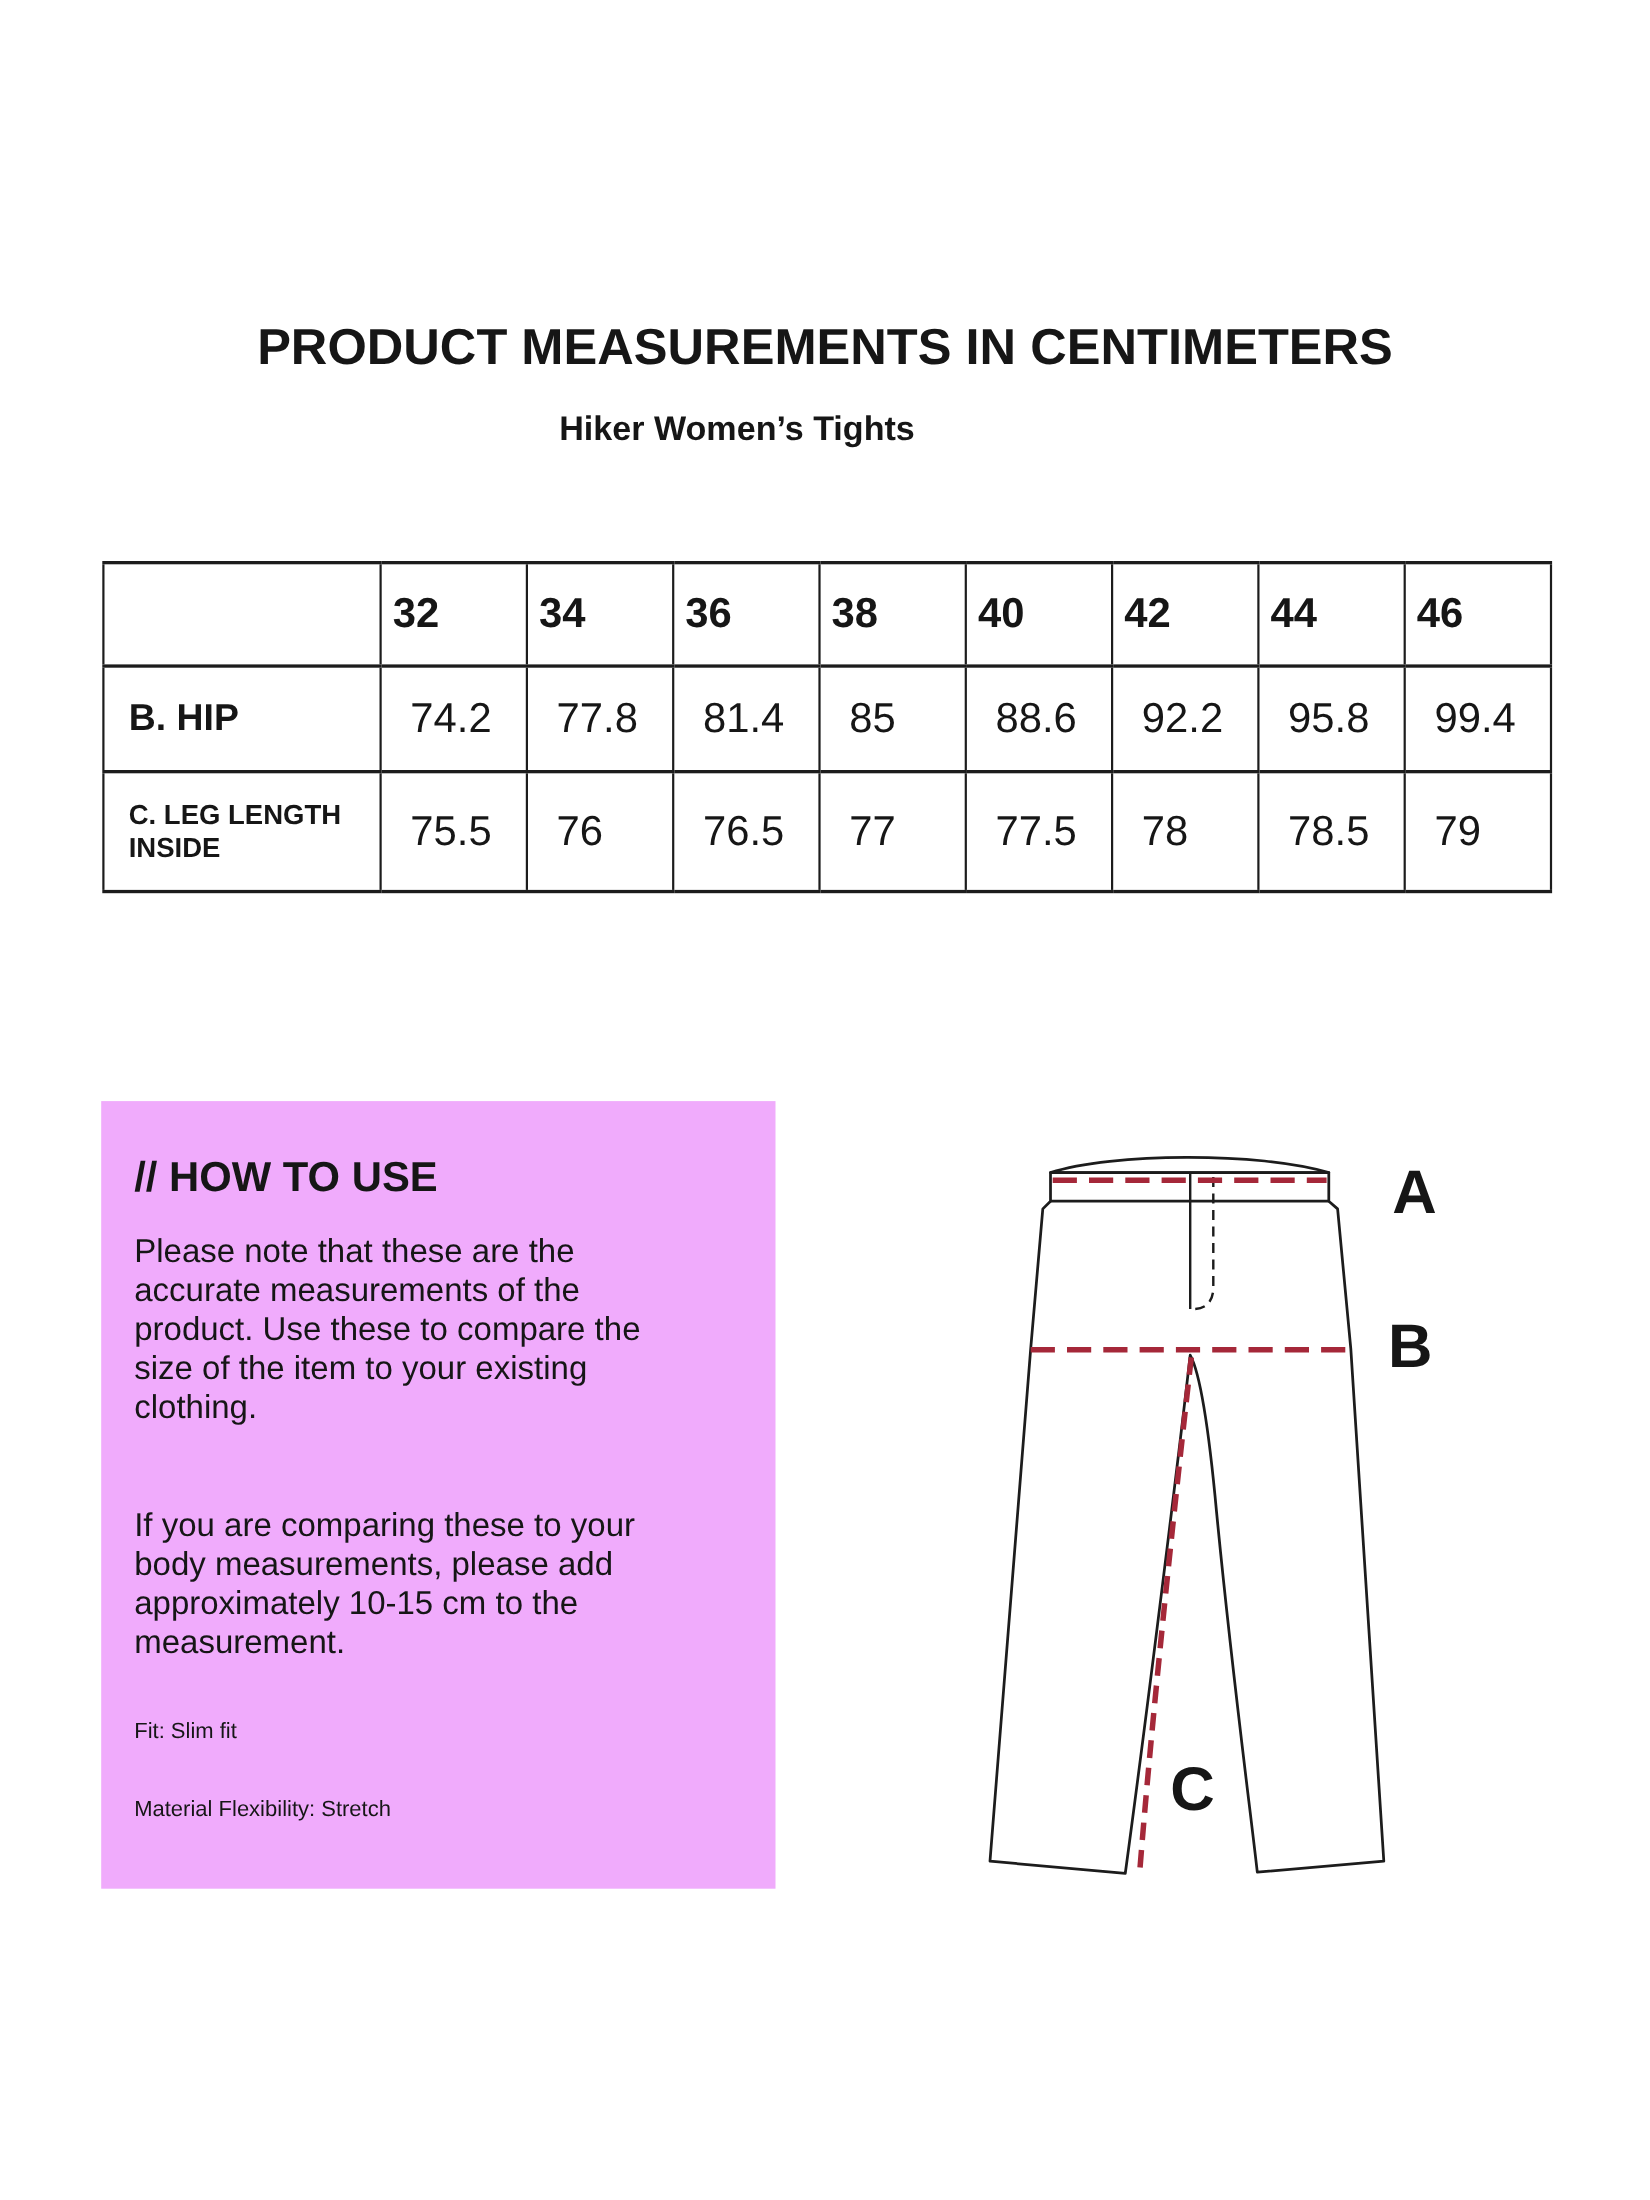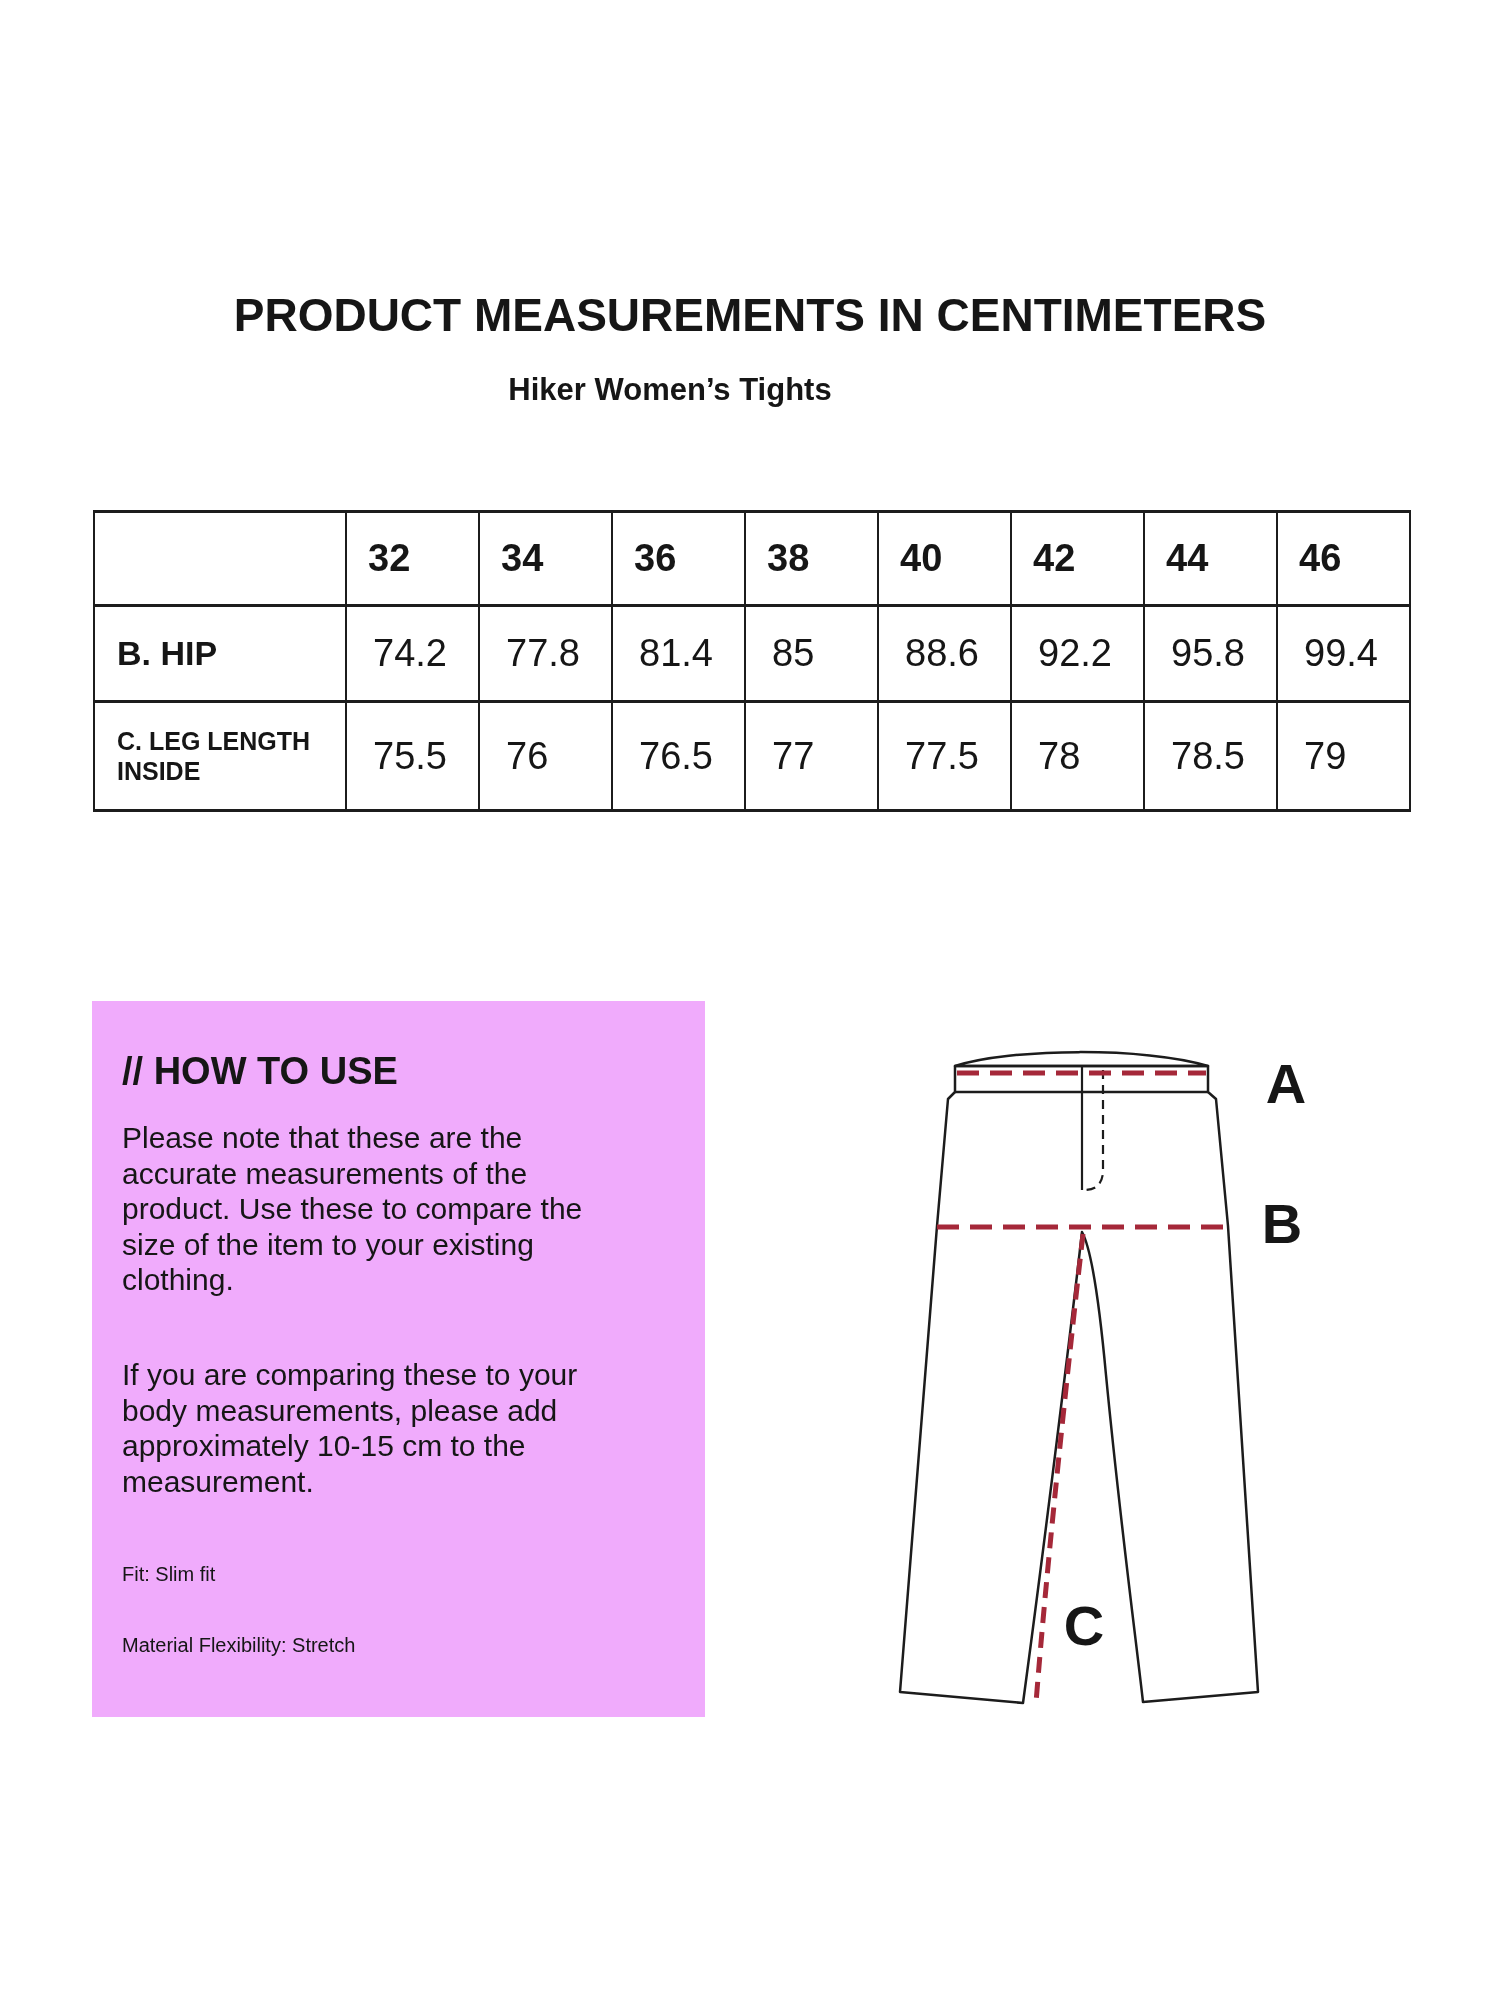--- a/index.html
+++ b/index.html
@@ -33,38 +33,38 @@
     vertical-align: middle; background: #ffffff;
   }
   table.size-table col.c-label { width: 252px; }
   table.size-table col.c-size  { width: 133px; }
   tr.r-head   { height: 94px; }
   tr.r-waist  { height: 95px; }
   tr.r-hip    { height: 96px; margin-top: 20px; }
   tr.r-leg    { height: 109px; }
   td.label-cell { padding-left: 22px; font-size: 34px; font-weight: bold; }
   td.label-cell.small { font-size: 25px; line-height: 30px; padding-right: 10px; }
-  td.head-cell  { padding-left: 21px; font-size: 38px; font-weight: bold; }
+  td.head-cell  { padding-left: 10px; font-size: 38px; font-weight: bold; }
   td.value-cell { padding-left: 26px; font-size: 38px; font-weight: normal; }
 
   
   .howto-box {
     position: absolute; left: 92px; top: 1001px;
     width: 613px; height: 716px; background: #f0abfc;
   }
   .howto-heading {
     position: absolute; left: 30px; top: 51px;
     font-size: 38px; font-weight: bold; line-height: 1;
   }
   .howto-p {
     position: absolute; left: 30px; width: 555px;
     font-size: 30px; line-height: 35.5px; white-space: pre-line;
   }
   .howto-p.p1 { top: 119px; }
-  .howto-p.p2 { top: 356px; }
+  .howto-p.p2 { top: 368px; }
   .howto-note { position: absolute; left: 30px; font-size: 20px; line-height: 1; }
   .howto-note.fit { top: 563px; }
   .howto-note.material { top: 634px; }
 
   
   svg.diagram { position: absolute; left: 860px; top: 1020px; }
   svg.diagram .outline { fill: none; stroke: #1c1c1c; stroke-width: 2.5; stroke-linejoin: round; }
   svg.diagram .fly-solid { fill: none; stroke: #1c1c1c; stroke-width: 2.2; }
   svg.diagram .fly-dash { fill: none; stroke: #1c1c1c; stroke-width: 2.2; stroke-dasharray: 9 6; }
   svg.diagram .red-line { fill: none; stroke: #a52839; stroke-width: 5; }

